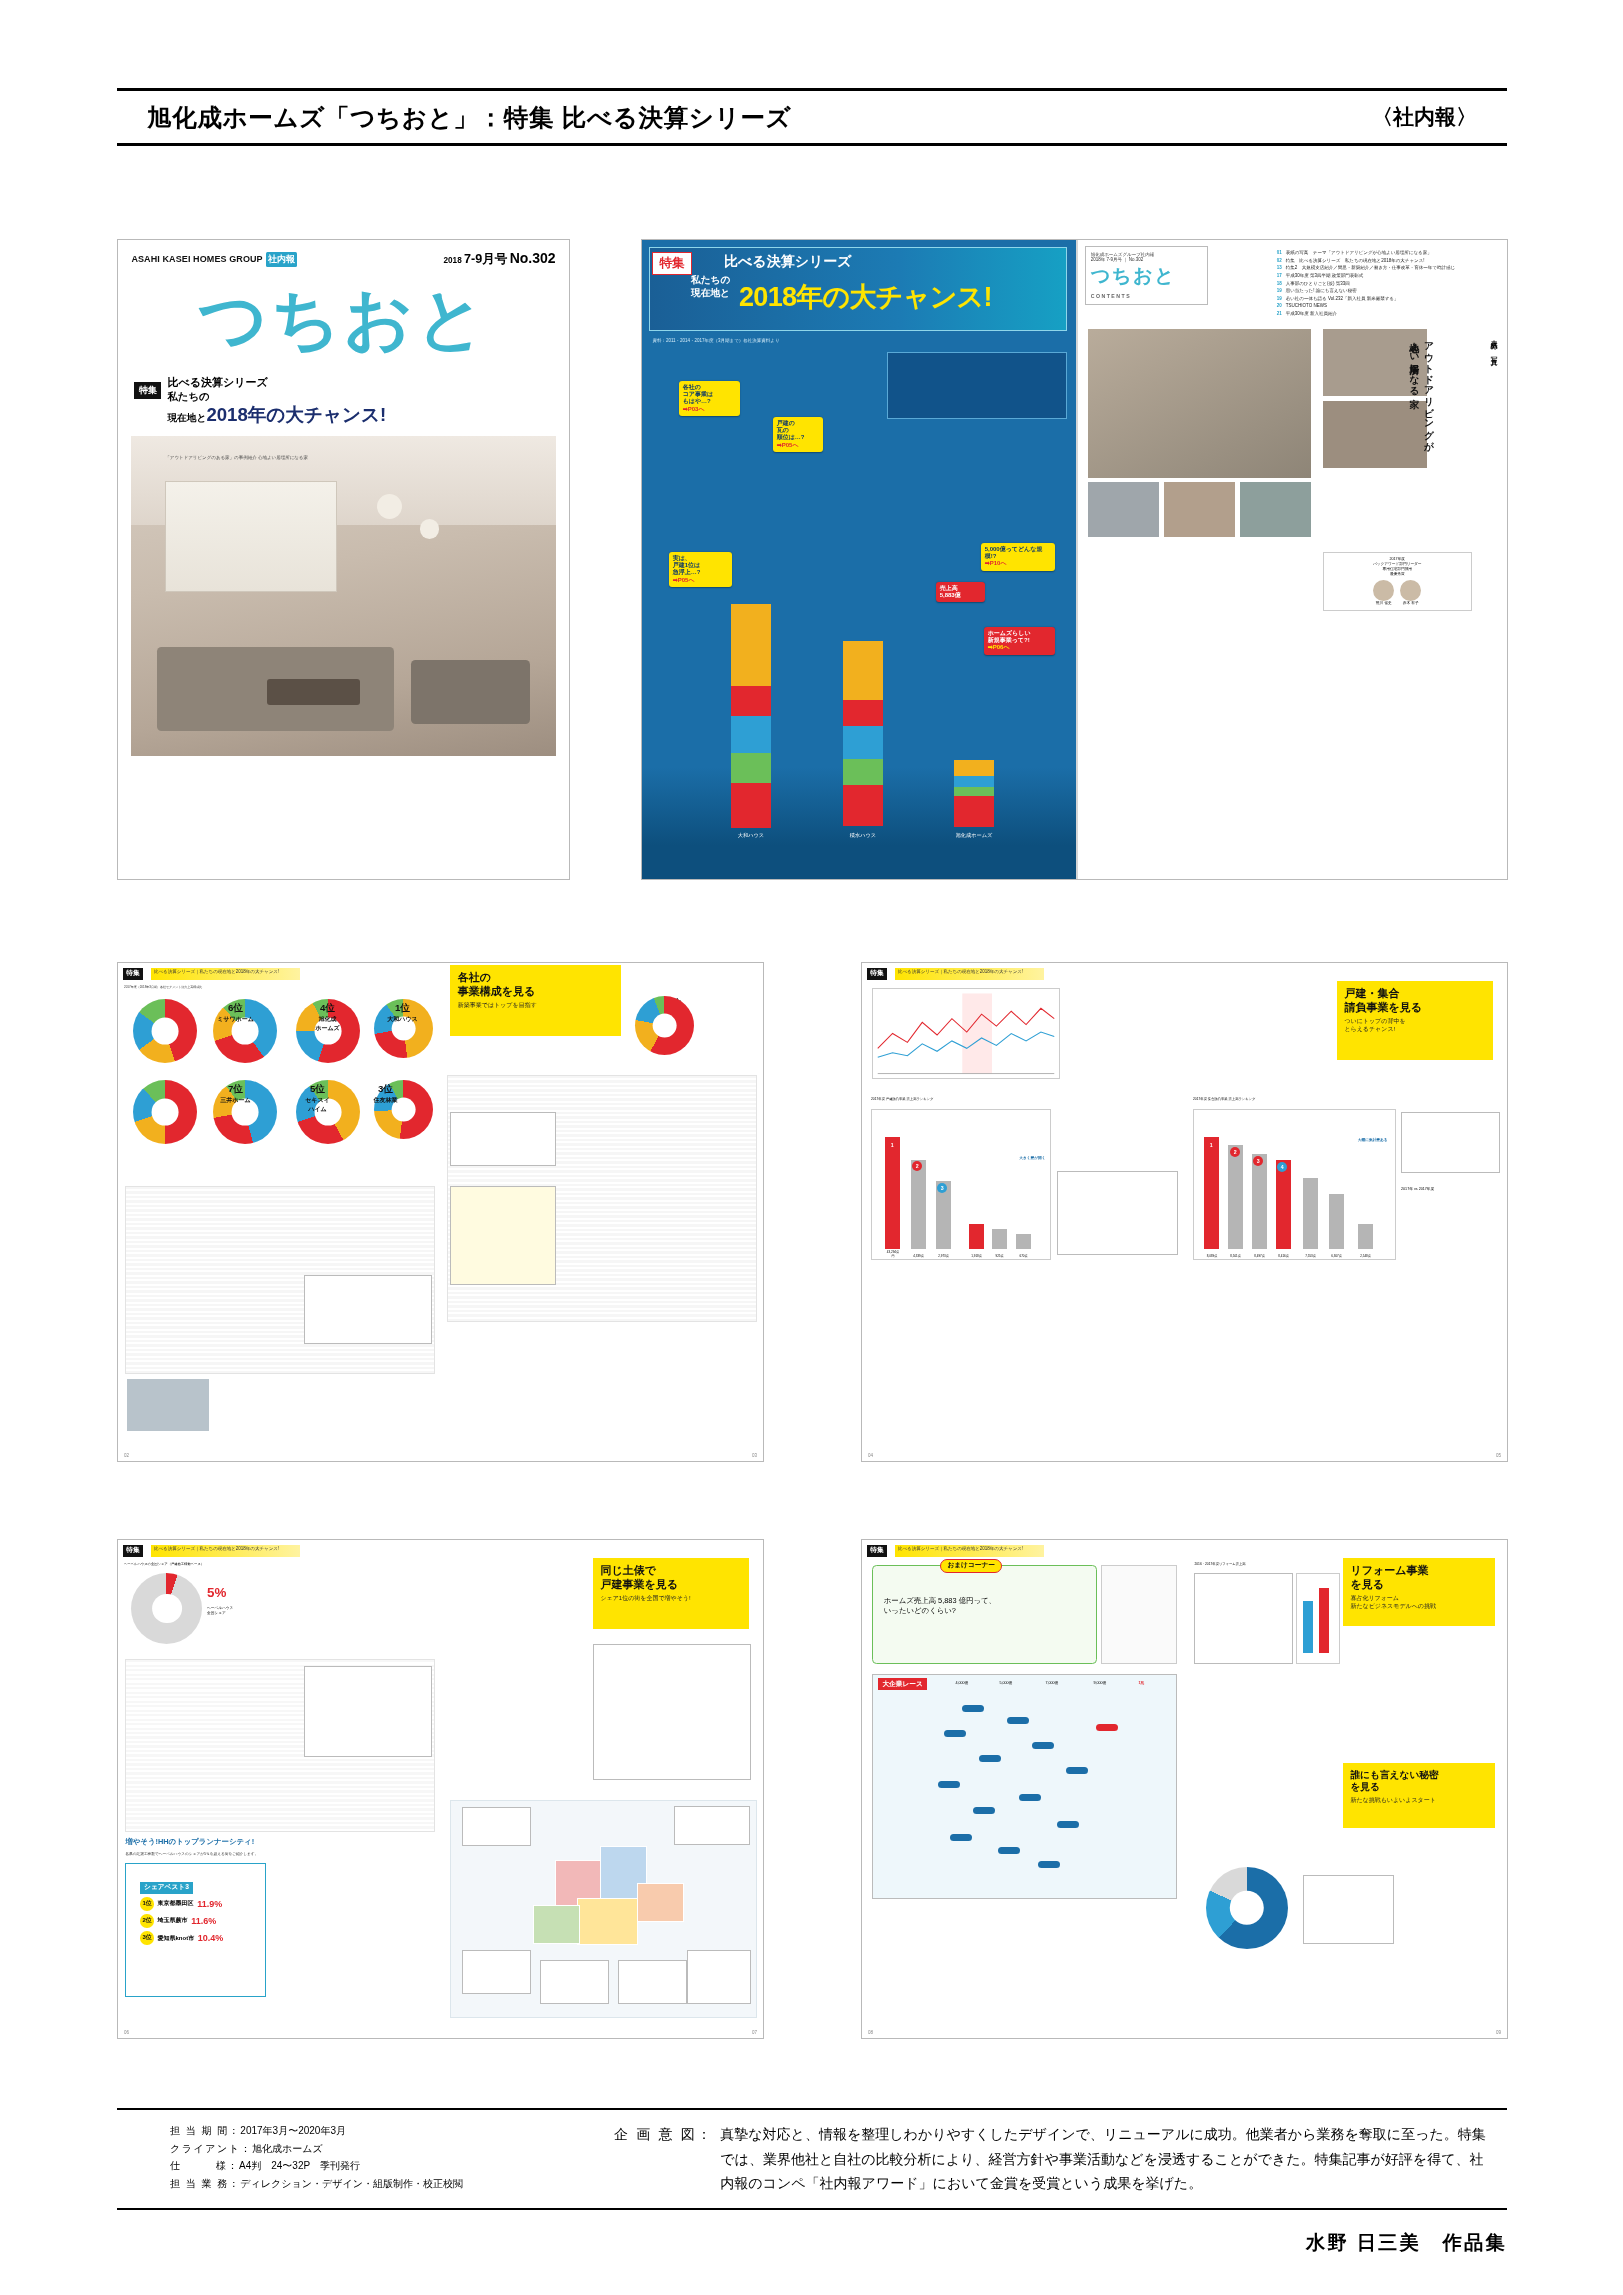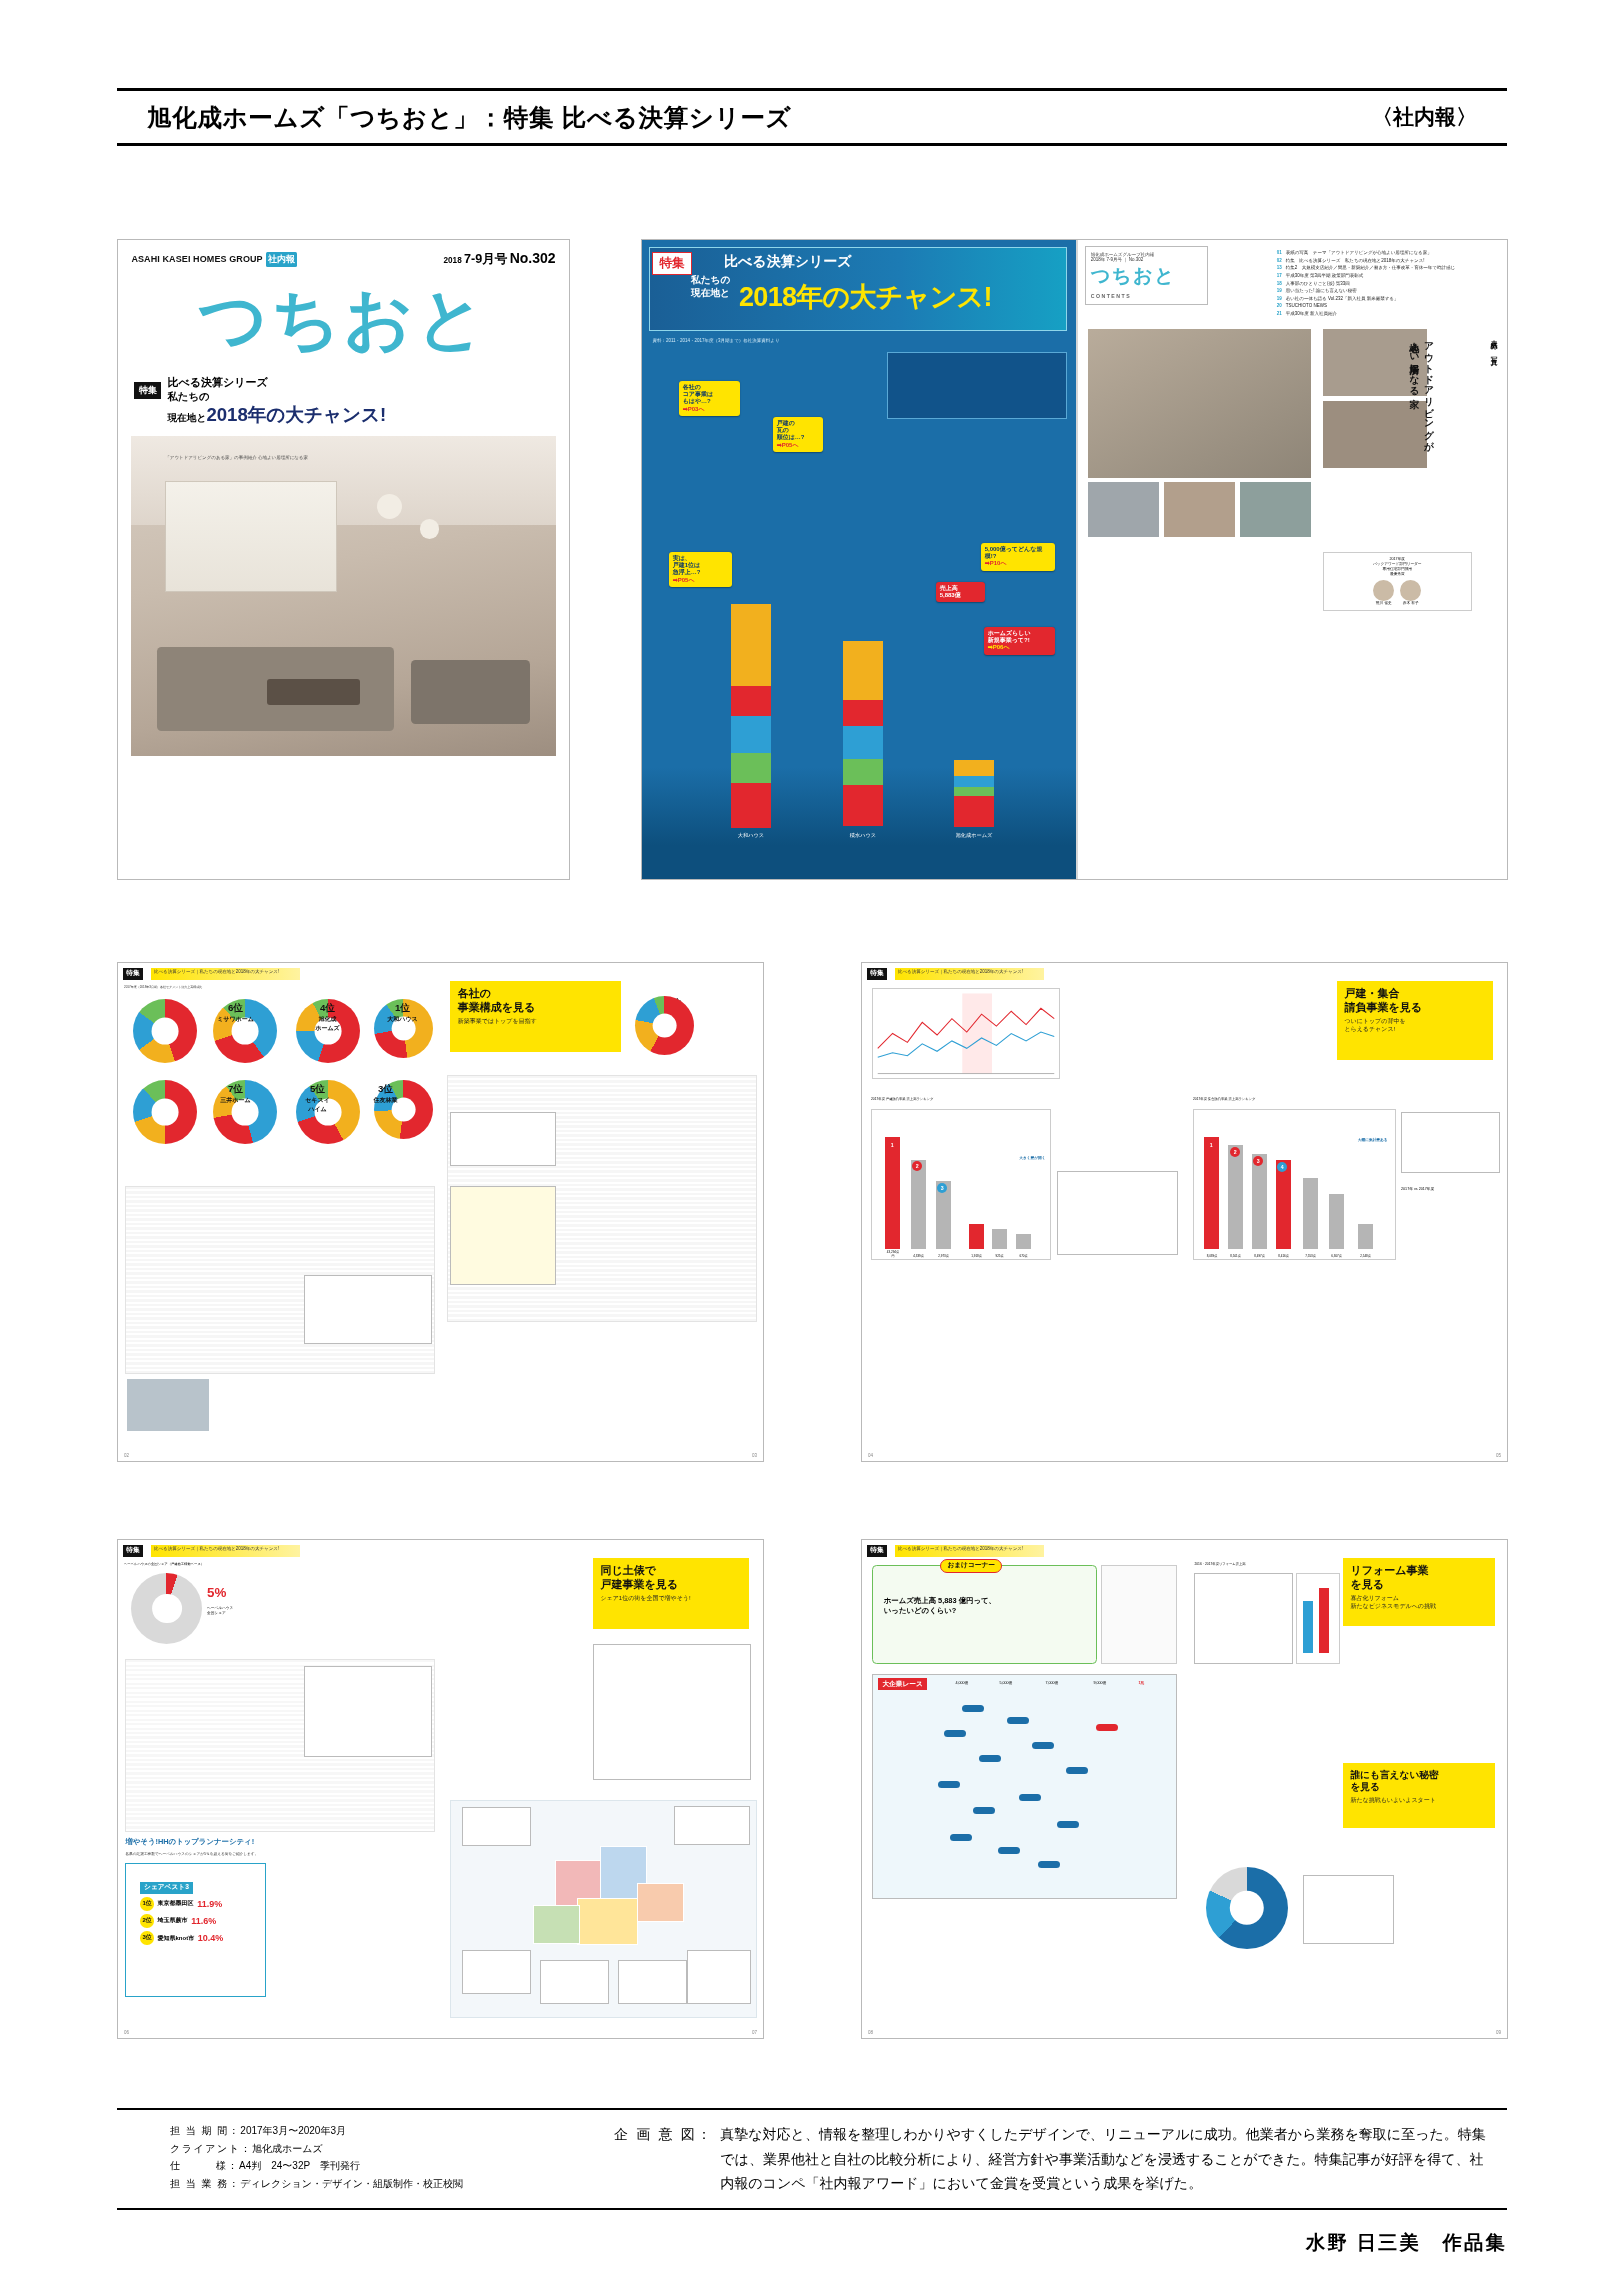--- a/index.html
+++ b/index.html
@@ -493,21 +493,21 @@
       </div>
 
       <div class="vcol" style="left:7.4px; top:223px; height:186px;"></div>
       <div style="position:absolute; left:7.4px; top:223px; width:308px; height:186px; background:repeating-linear-gradient(180deg,#f6f6f6 0 2.2px,#fff 2.2px 4.5px); border:0.7px solid #e3e3e3;"></div>
       <div class="minitable" style="left:186px; top:312px; width:126px; height:67px;"></div>
       <div style="position:absolute; left:9px; top:416px; width:82px; height:52px; background:#b8c3cb;"></div>
       <div style="position:absolute; left:6px; bottom:3px; font-size:4.5px; color:#888;">02</div>
     </div>
 
     <div class="pg r">
-      <div class="yellowbox" style="left:10.4px; top:18px; width:171px; height:71px;">
+      <div class="yellowbox" style="left:10.4px; top:2px; width:171px; height:71px;">
         <div class="t1" style="white-space:pre-line">各社の
 事業構成を見る</div>
         <div class="t2">新築事業ではトップを目指す</div>
       </div>
       <div class="rankbox" style="left:208px; top:34px; width:52px;">
         <div class="rk">2位</div>
         <div class="nm">積水ハウス</div>
       </div>
       <div class="donut" style="left:195px; top:33px; width:59px; height:59px; background:conic-gradient(#e2272e 0 58%, #f2b01e 58% 78%, #2e9fd4 78% 94%, #6bbf59 94% 100%);"></div>
 
@@ -670,21 +670,21 @@
     </div>
   </div>
 
   <div class="spread" id="spread5">
     <div class="pg l">
       <div class="ftag">特集</div>
       <div class="ftag-bar">比べる決算シリーズ｜私たちの現在地と2018年の大チャンス!</div>
 
       <div style="position:absolute; left:10.4px; top:25px; width:223px; height:97px; border:1.5px solid #6bbf59; border-radius:4.5px; background:#f4fbf1;">
         <div style="position:absolute; left:67px; top:-7.4px; background:#ffe400; border:1.5px solid #e2272e; color:#111; font-size:6.7px; font-weight:bold; padding:1.5px 6px; border-radius:7.4px;">おまけコーナー</div>
-        <div style="position:absolute; left:10.4px; top:30px; font-size:7.4px; font-weight:bold; white-space:pre-line; line-height:1.4;">ホームズ売上高 5,883 億円って、
+        <div style="position:absolute; left:10.4px; top:30px; font-size:7.4px; font-weight:normal; white-space:pre-line; line-height:1.4;">ホームズ売上高 5,883 億円って、
 いったいどのくらい?</div>
       </div>
       <div style="position:absolute; left:239px; top:25px; width:74px; height:97px; border:0.7px solid #ccc; background:#fafafa;"></div>
 
       <div class="race" style="left:10.4px; top:134px; width:303px; height:223px;">
         <div style="position:absolute; left:4.5px; top:3px; background:#e2272e; color:#fff; font-size:6.7px; font-weight:bold; padding:1.5px 4.5px;">大企業レース</div>
         <div style="position:absolute; left:82px; top:4.5px; font-size:3.7px;">4,000億</div>
         <div style="position:absolute; left:126px; top:4.5px; font-size:3.7px;">5,000億</div>
         <div style="position:absolute; left:172px; top:4.5px; font-size:3.7px;">7,000億</div>
         <div style="position:absolute; left:220px; top:4.5px; font-size:3.7px;">9,000億</div>

